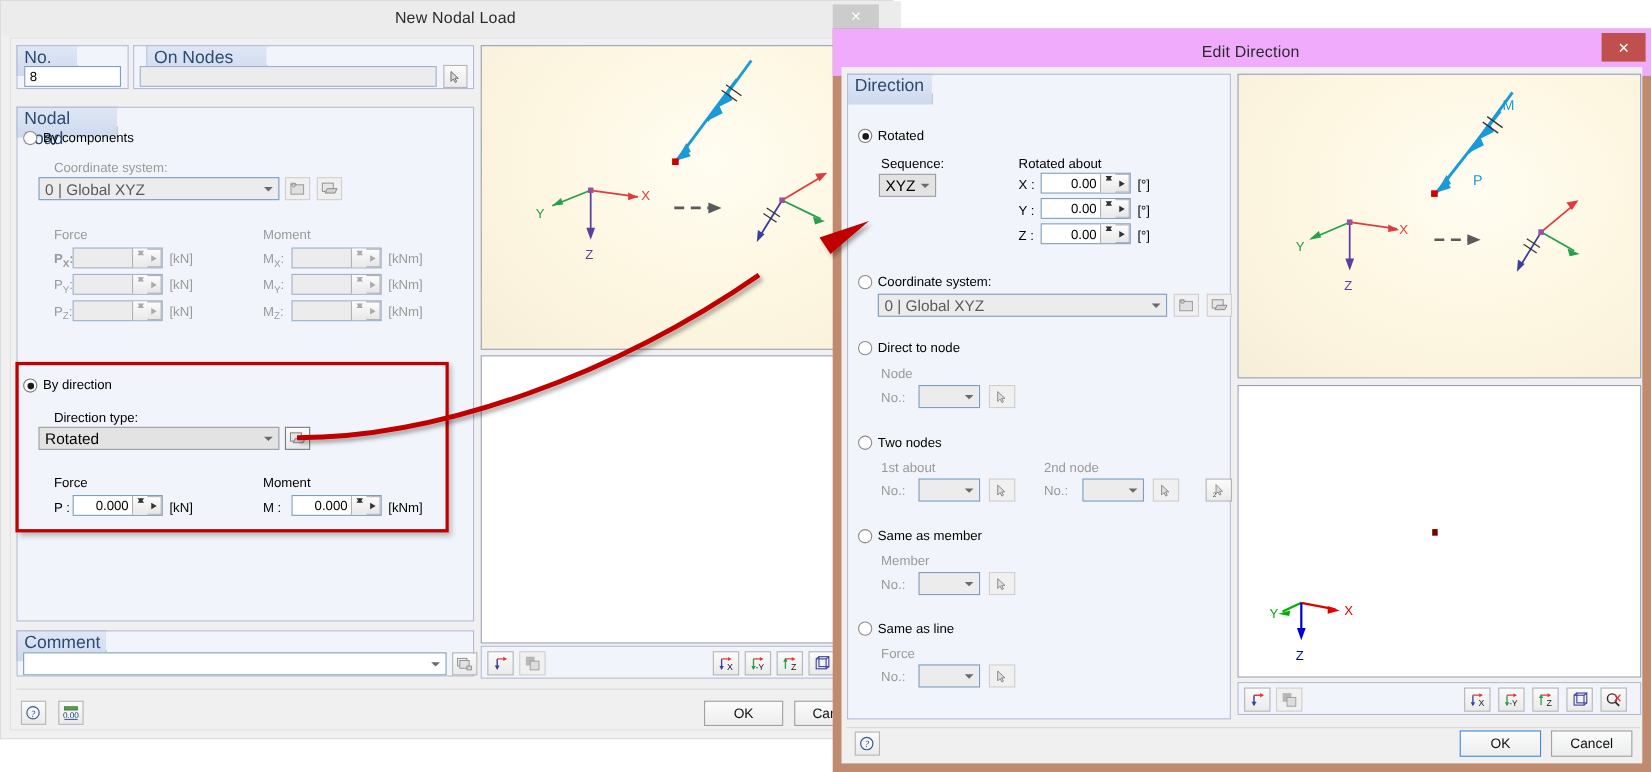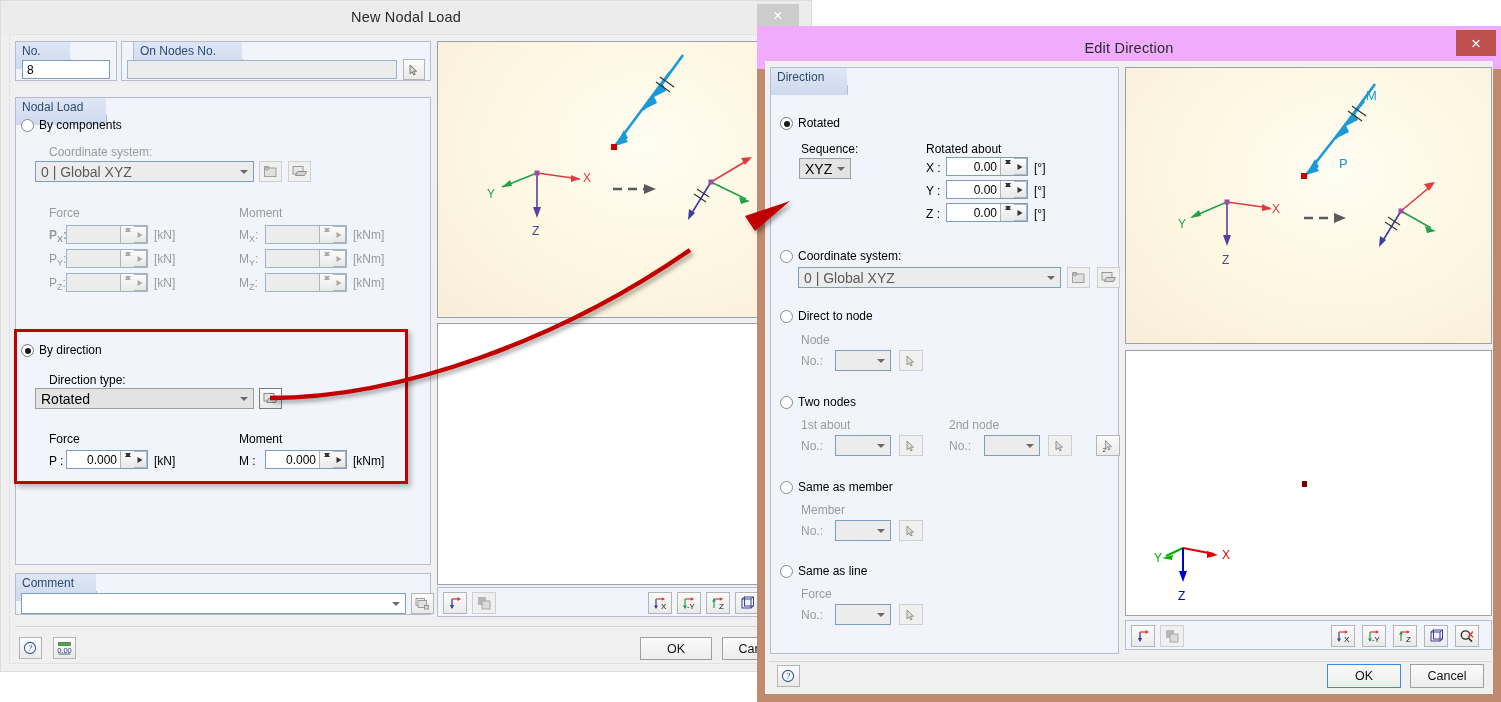--- a/index.html
+++ b/index.html
@@ -5,28 +5,28 @@
   html,body{margin:0;padding:0;}
   body{
     width:1501px;height:702px;position:relative;overflow:hidden;
     background:#ffffff;
     font-family:"Liberation Sans","DejaVu Sans",sans-serif;
     font-size:12px;color:#000;
     -webkit-font-smoothing:antialiased;
   }
   
   .win{position:absolute;background:#f0f0f0;}
-  .titlebar{position:absolute;left:0;top:0;width:100%;display:flex;align-items:center;justify-content:center;}
+  .titlebar{position:absolute;left:0;top:0;width:100%;display:flex;align-items:center;justify-content:center;padding-left:8px;}
   .title-txt{font-size:14.5px;color:#2b2b2b;letter-spacing:.2px;}
   .closebtn{position:absolute;display:flex;align-items:center;justify-content:center;cursor:pointer;}
 
   .group{position:absolute;border:1px solid #b6bcd4;background:#f1f4fa;}
   .group-cap{position:absolute;left:-1px;top:-1px;height:28px;
     background:linear-gradient(to bottom,#dfe7f5,#cdd9ee);
-    color:#2c4a72;font-size:12px;padding:2px 14px 0 6px;
+    color:#2c4a72;font-size:16px;padding:2px 14px 0 6px;
     border:1px solid #b6bcd4;border-bottom:none;box-sizing:border-box;}
   .group-cap::after{content:"";position:absolute;right:-9px;top:-1px;border-style:solid;
     border-width:0 9px 18px 0;border-color:transparent transparent #f1f4fa transparent;}
 
   .lbl{position:absolute;font-size:12px;color:#000;white-space:nowrap;}
   .lbl.dim{color:#9a9a9a;}
   .lbl.hdr{color:#000;}
 
   .radio{position:absolute;width:13px;height:13px;border-radius:50%;
     border:1px solid #7b7b7b;background:#fff;box-sizing:border-box;cursor:pointer;}

